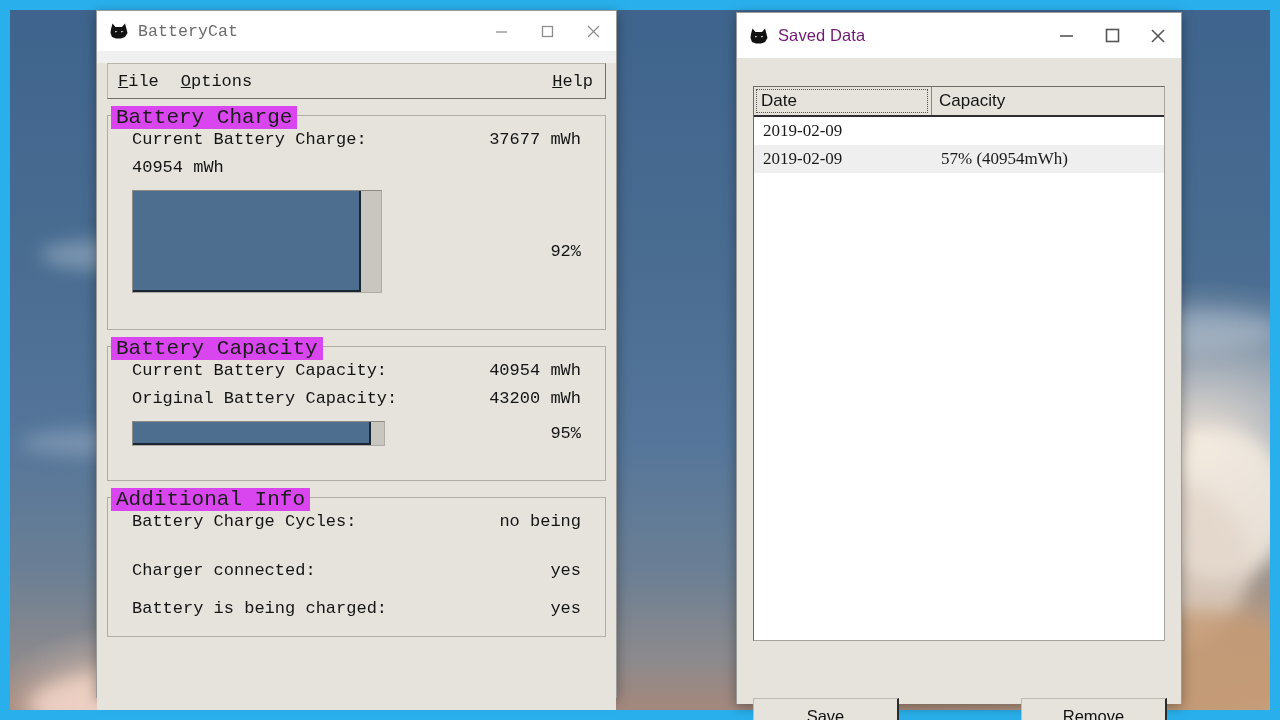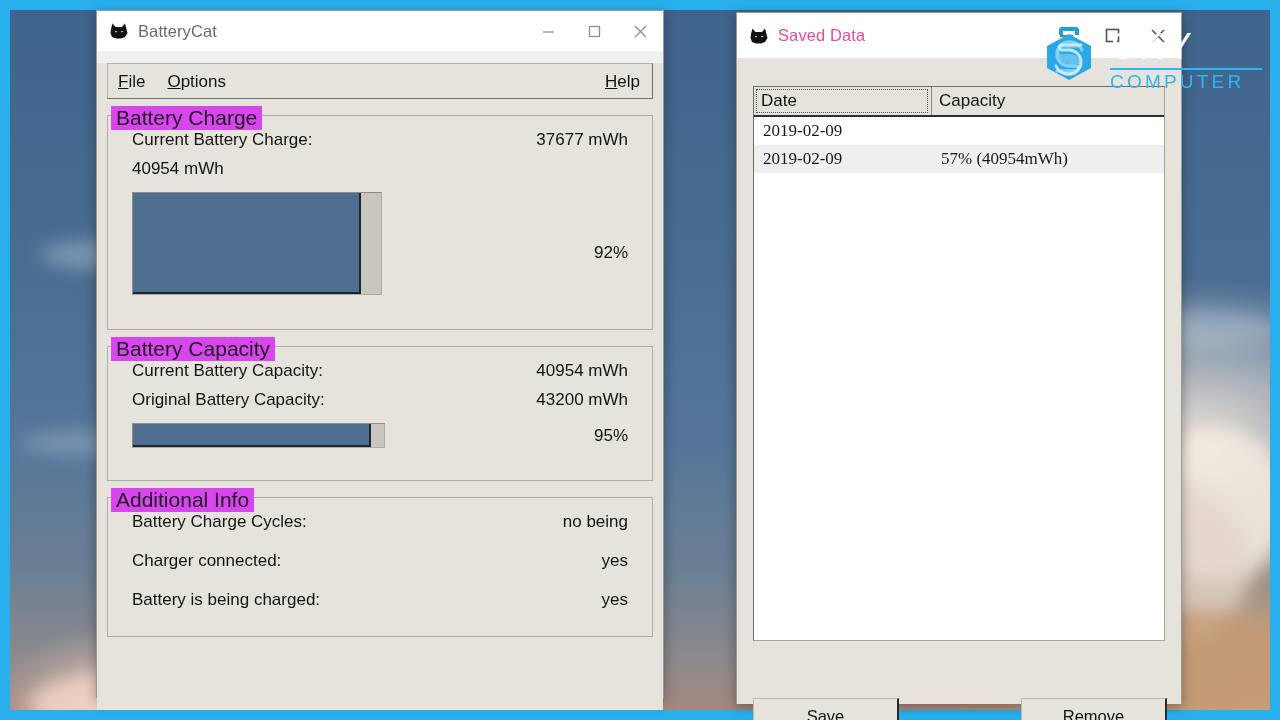--- a/index.html
+++ b/index.html
@@ -245,21 +245,21 @@
     <div class="cloudwisp" style="left:10px; top:420px; width:150px; height:26px; background:rgba(205,215,230,0.30);"></div>
     <div class="cloudwisp" style="left:1100px; top:300px; width:170px; height:40px; background:rgba(220,228,238,0.30);"></div>
     <div class="cloudwisp" style="left:1140px; top:420px; width:140px; height:150px; background:rgba(244,236,226,0.85);"></div>
     <div class="cloudwisp" style="left:1060px; top:470px; width:180px; height:170px; background:rgba(226,212,200,0.75);"></div>
     <div class="cloudwisp" style="left:1090px; top:600px; width:200px; height:110px; background:rgba(196,154,116,0.80);"></div>
     <div class="cloudwisp" style="left:20px;  top:660px; width:230px; height:70px;  background:rgba(240,212,198,0.88);"></div>
     <div class="cloudwisp" style="left:200px; top:688px; width:220px; height:55px;  background:rgba(228,192,176,0.80);"></div>
 
   </div>
 
-  <div class="win" id="mainwin" style="left:96px; top:10px; width:568px; height:688px;">
+  <div class="win" id="mainwin" style="left:96px; top:10px; width:521px; height:688px;font-family:Liberation Mono, monospace;">
 
     <div class="titlebar">
       <span class="title-icon">
         <svg width="20" height="18" viewBox="0 0 20 18">
           <path d="M2 7 L3.5 1.5 L6.5 5 L13 5 L16 1.5 L17.5 7 L18.5 11 L16 15 L12 16.5 L7 16.5 L3 15 L1.5 11 Z" fill="#111"></path>
           <path d="M6 9 L8.5 9.5 L6.5 10.5 Z" fill="#fff"></path>
           <path d="M12 9 L14.5 9.5 L12.5 10.5 Z" fill="#fff"></path>
         </svg>
       </span>
       <span class="title-text">BatteryCat</span>
@@ -327,21 +327,21 @@
           <div class="pbtrough pbsmall">
             <div class="pbfill" id="pb-capacity" style="width: 95%; background: rgb(78, 110, 143);"></div>
           </div>
           <span class="pbpct">95%</span>
         </div>
       </div>
 
       <div class="groupbox" style="height:140px;">
         <span class="gblabel">Additional Info</span>
 
-        <div class="row" style="margin-bottom:19px;">
+        <div class="row" style="margin-bottom:30px;">
           <span class="rlabel">Battery Charge Cycles:</span>
           <span class="rvalue">no being</span>
         </div>
         <div class="row" style="margin-bottom:19px;">
           <span class="rlabel">Charger connected:</span>
           <span class="rvalue">yes</span>
         </div>
         <div class="row" style="margin-bottom:0;justify-content:space-between;">
           <span class="rlabel">Battery is being charged:</span>
           <span class="rvalue">yes</span>
@@ -354,21 +354,21 @@
   <div class="win" id="savedwin" style="left:736px; top:12px; width:446px; height:692px;">
 
     <div class="titlebar" style="height:45px;">
       <span class="title-icon">
         <svg width="20" height="18" viewBox="0 0 20 18">
           <path d="M2 7 L3.5 1.5 L6.5 5 L13 5 L16 1.5 L17.5 7 L18.5 11 L16 15 L12 16.5 L7 16.5 L3 15 L1.5 11 Z" fill="#111"></path>
           <path d="M6 9 L8.5 9.5 L6.5 10.5 Z" fill="#fff"></path>
           <path d="M12 9 L14.5 9.5 L12.5 10.5 Z" fill="#fff"></path>
         </svg>
       </span>
-      <span class="title-text" style="color:#ec4899;">Saved Data</span>
+      <span class="title-text" style="color:#701a75;">Saved Data</span>
 
       <div class="winbtns" style="height:45px;">
         <div class="winbtn" style="height:45px;">
           <svg width="15" height="15" viewBox="0 0 15 15">
               <line x1="1" y1="8" x2="14" y2="8" stroke="#555" stroke-width="1.6"></line>
             </svg>
         </div>
         <div class="winbtn" style="height:45px;">
           <svg width="15" height="15" viewBox="0 0 15 15">
               <rect x="1.5" y="1.5" width="12" height="12" fill="none" stroke="#555" stroke-width="1.6"></rect>
@@ -407,26 +407,14 @@
       <div class="btn" style="left:16px; top:640px; width:146px; height:38px;">
         <span>Save</span>
       </div>
       <div class="btn" style="left:284px; top:640px; width:146px; height:38px;">
         <span>Remove</span>
       </div>
 
     </div>
   </div>
 
-  <div id="watermark" style="left:1038px; top:18px; width:230px; height:70px;">
-    <svg width="62" height="62" viewBox="0 0 62 62" style="position:absolute; left:0; top:4px;">
-      <path d="M24 5 h14 a3 3 0 0 1 3 3 v5 h-4 v-4 h-12 v4 h-4 v-5 a3 3 0 0 1 3 -3 z" fill="#1f9ee0"></path>
-      <path d="M31 12 L53 24 L53 46 L31 58 L9 46 L9 24 Z" fill="#29a8e8"></path>
-      <path d="M42 26 a12 12 0 0 0 -11 -6 a11 11 0 0 0 0 22 h8 a3 3 0 0 1 0 6 h-18 a12 12 0 0 0 11 6 a11 11 0 0 0 0 -22 h-8 a3 3 0 0 1 0 -6 z" fill="#ffffff" opacity="0.28"></path>
-      <path d="M44 28 a13 13 0 0 0 -13 -8 a12 12 0 0 0 0 24 h7 a2.5 2.5 0 0 1 0 5 h-19" fill="none" stroke="#7fd3f5" stroke-width="3.4" stroke-linecap="round"></path>
-      <path d="M18 44 a13 13 0 0 0 13 8 a12 12 0 0 0 0 -24 h-7 a2.5 2.5 0 0 1 0 -5 h19" fill="none" stroke="#d8f1fc" stroke-width="3.0" stroke-linecap="round" opacity="0.85"></path>
-    </svg>
-    <div class="wm-sky" style="position:absolute; left:72px; top:10px;">SKY</div>
-    <div class="wm-rule" style="position:absolute; left:72px; top:50px; width:152px;"></div>
-    <div class="wm-comp" style="position:absolute; left:72px; top:54px;">COMPUTER</div>
-  </div>
 
 </div>
 
 </body></html>

